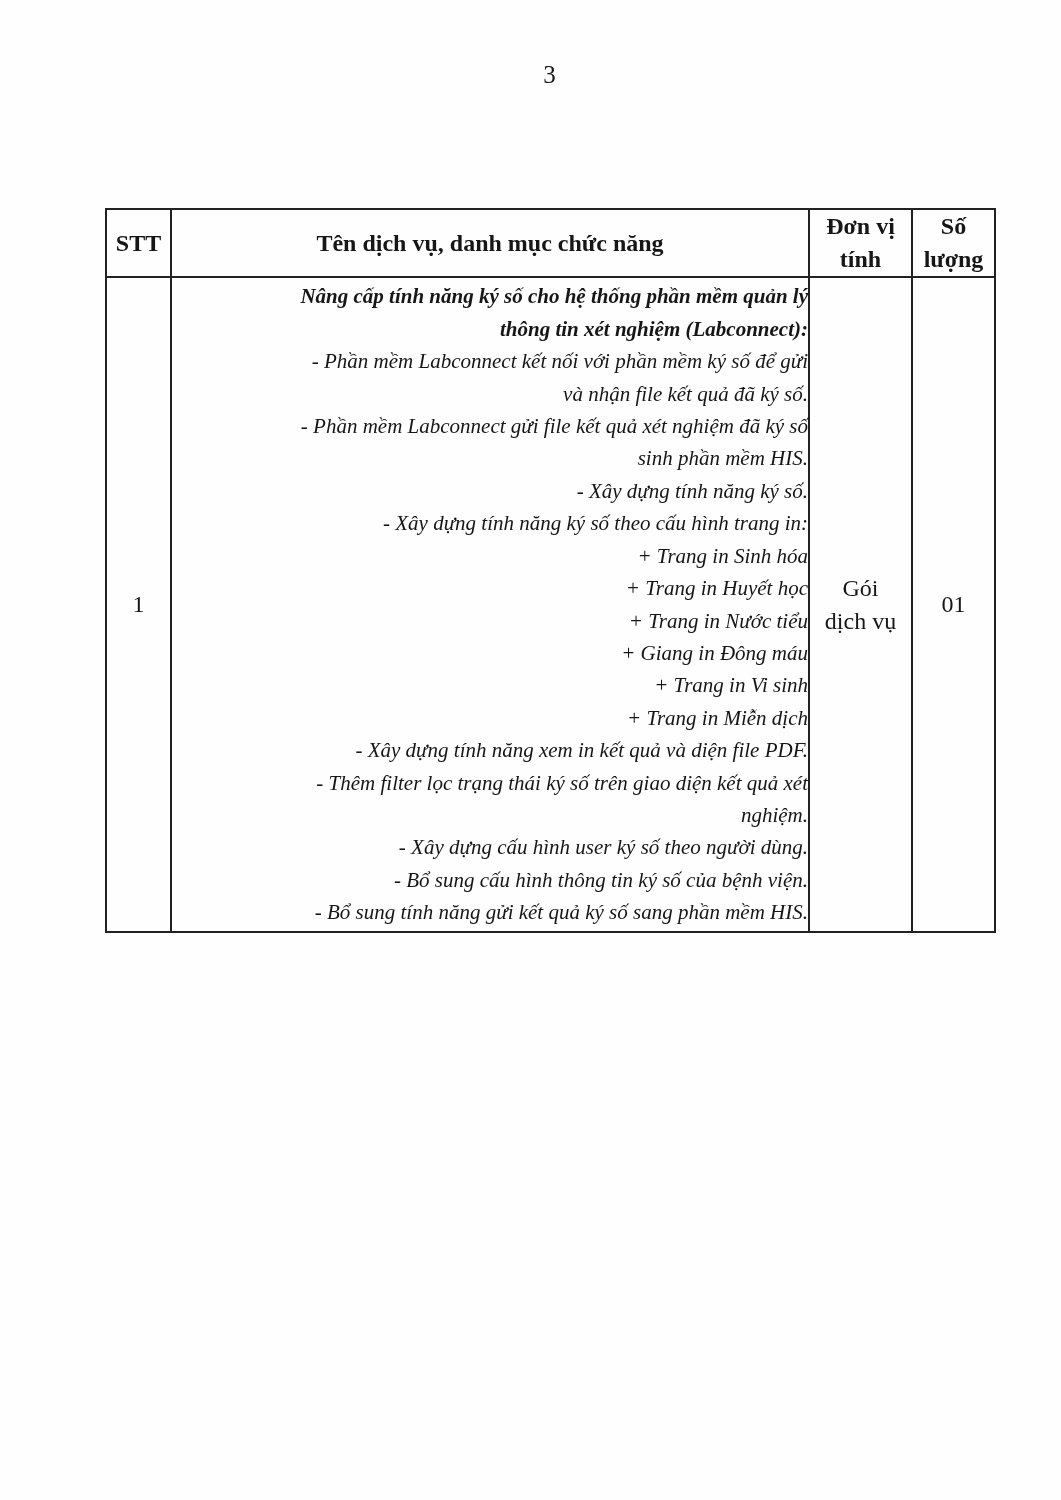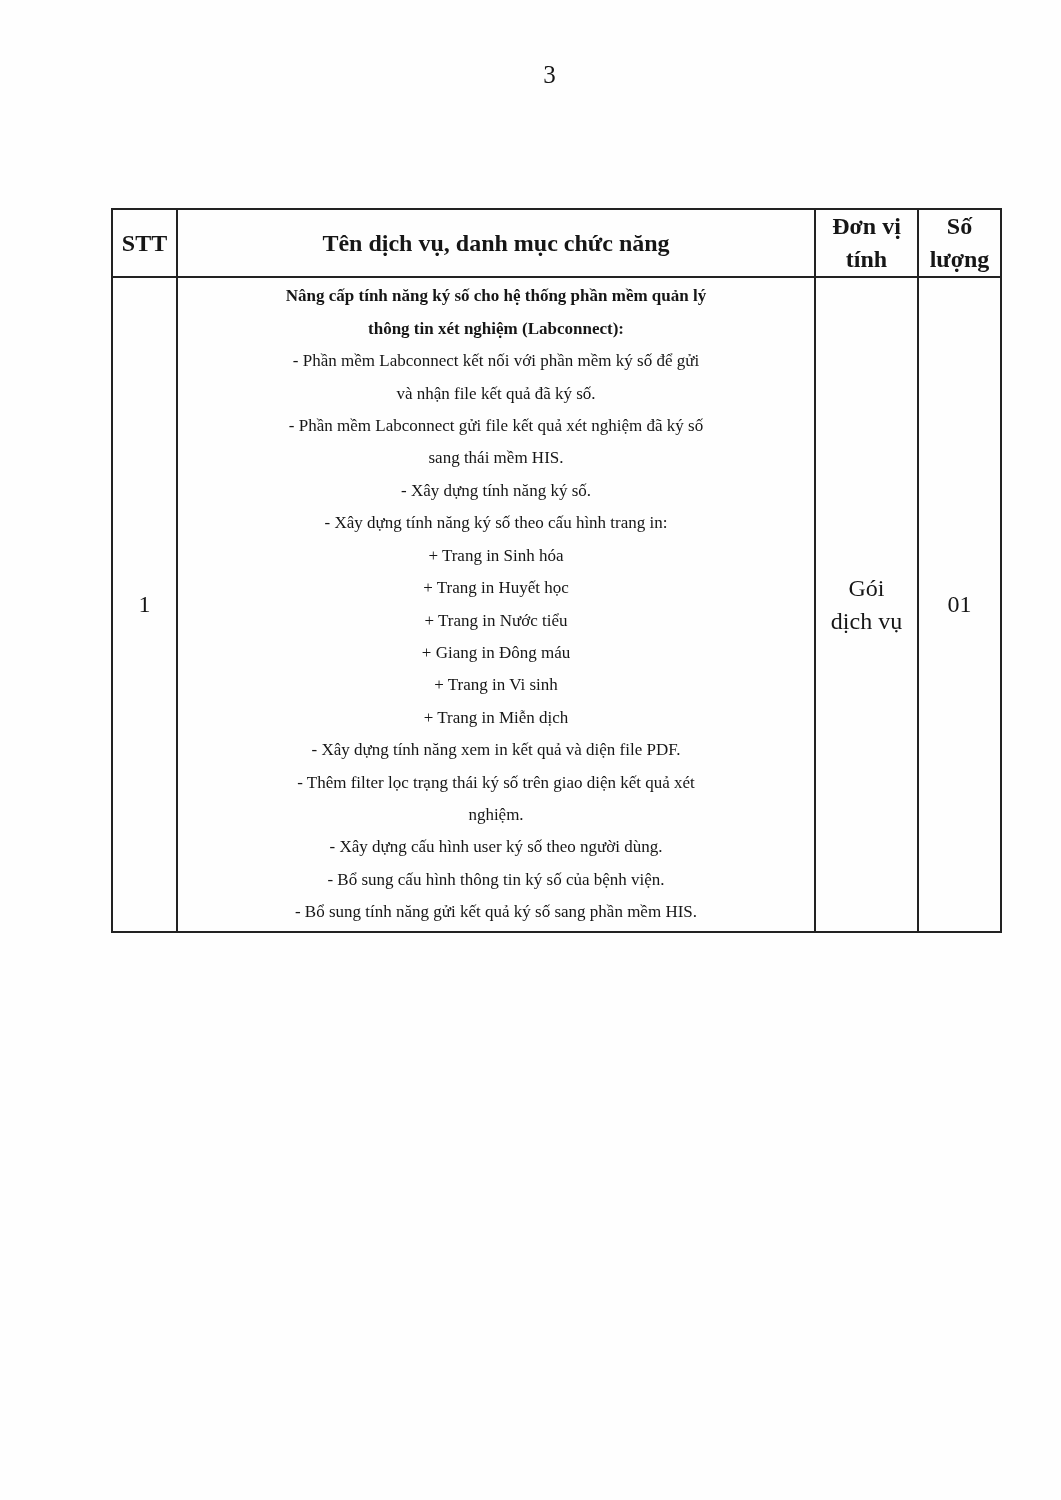--- a/index.html
+++ b/index.html
@@ -32,21 +32,21 @@
   }
   .doc-subtitle {
     top: 160px;
     font-size: 25px;
     font-style: italic;
     line-height: 38px;
     white-space: pre;
   }
   table.services {
     position: absolute;
-    left: 111px;
+    left: 105px;
     top: 208px;
     width: 889px;
     border-collapse: collapse;
     table-layout: fixed;
   }
   table.services th, table.services td {
     border: 2px solid #222222;
     padding: 0;
     vertical-align: middle;
   }
@@ -63,24 +63,25 @@
     font-size: 24px;
     line-height: 33px;
     white-space: pre-line;
   }
   td.desc-cell {
     vertical-align: top;
     height: 653px;
     padding: 3px 4px 0 7px;
   }
   .desc .line {
-    font-size: 17px;
+    font-size: 21px;
     line-height: 32.4px;
     white-space: nowrap;
-    text-align: center;
+    text-align: right;
+    font-style: italic;
   }
   .desc .line.bold { font-weight: bold; }
   .desc .line.indent { }
 </style>
 </head>
 <body>
 
 <div class="page">
 
   <div class="centered-block page-number">3</div>
@@ -108,21 +109,21 @@
       <tr>
         <td class="stt-cell">1</td>
         <td class="desc-cell">
           <div class="desc">
 
           <div class="line bold">Nâng cấp tính năng ký số cho hệ thống phần mềm quản lý</div>
               <div class="line bold">thông tin xét nghiệm (Labconnect):</div>
               <div class="line">- Phần mềm Labconnect kết nối với phần mềm ký số để gửi</div>
               <div class="line">và nhận file kết quả đã ký số.</div>
               <div class="line">- Phần mềm Labconnect gửi file kết quả xét nghiệm đã ký số</div>
-              <div class="line">sang thái mềm HIS.</div>
+              <div class="line">sinh phần mềm HIS.</div>
               <div class="line">- Xây dựng tính năng ký số.</div>
               <div class="line">- Xây dựng tính năng ký số theo cấu hình trang in:</div>
               <div class="line indent">+ Trang in Sinh hóa</div>
               <div class="line indent">+ Trang in Huyết học</div>
               <div class="line indent">+ Trang in Nước tiểu</div>
               <div class="line indent">+ Giang in Đông máu</div>
               <div class="line indent">+ Trang in Vi sinh</div>
               <div class="line indent">+ Trang in Miễn dịch</div>
               <div class="line">- Xây dựng tính năng xem in kết quả và diện file PDF.</div>
               <div class="line">- Thêm filter lọc trạng thái ký số trên giao diện kết quả xét</div>

